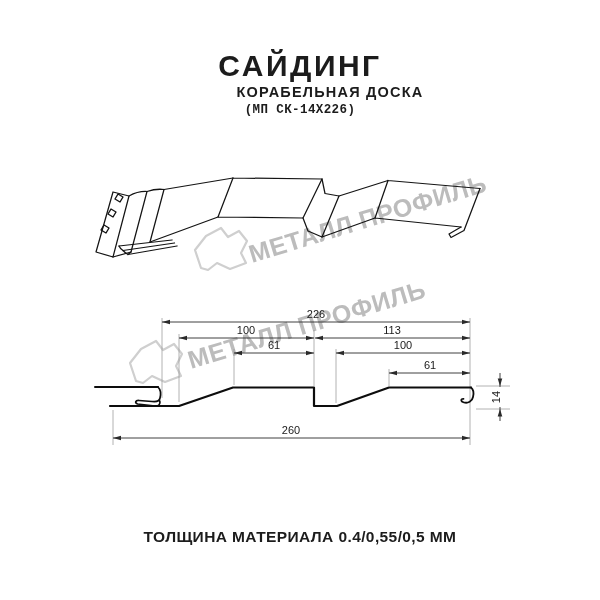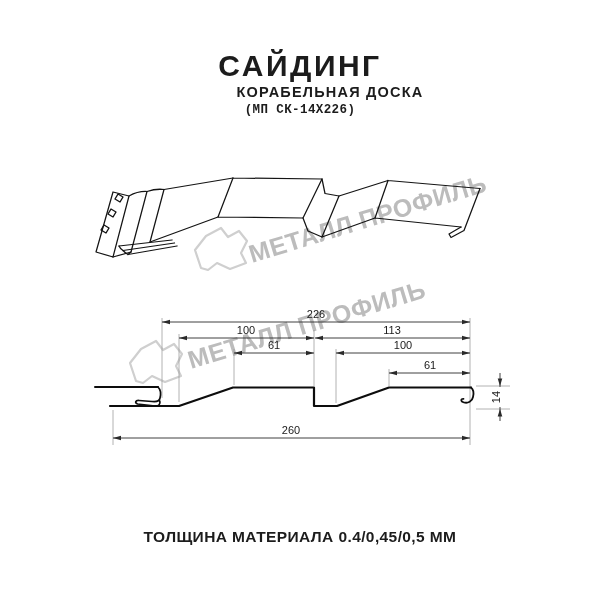--- a/index.html
+++ b/index.html
@@ -132,14 +132,14 @@
     <g fill="none" stroke="#0d0d0d" stroke-linejoin="round" stroke-linecap="round">
       <path stroke-width="2" d="M95,387 L158,387"></path>
       <path stroke-width="1.7" d="M158,387 C161,390 161,394 160,398 C159.5,401 156,402 152,401.5 L139,400.5
                                    C135.5,400.2 134.5,402.5 137.5,404 L155,406 C159,406.5 160.5,404 159.8,401"></path>
       <path stroke-width="2.2" d="M110,406 L179,406 L233,387.5 L314,387.5 L314,406 L337,406 L389,387.5 L471,387.5"></path>
       <path stroke-width="1.8" d="M471,387.5 C473.5,389.5 474,393 473,397 C472.2,401.5 468,403.5 464,402.5
                                    C460.5,401.7 460.5,398.5 463.5,398.8"></path>
     </g>
   </svg>
 
-  <div class="hdr footer">ТОЛЩИНА МАТЕРИАЛА 0.4/0,45/0,5 ММ</div>
+  <div class="hdr footer">ТОЛЩИНА МАТЕРИАЛА 0.4/0,55/0,5 ММ</div>
 </div>
 
 </body></html>

